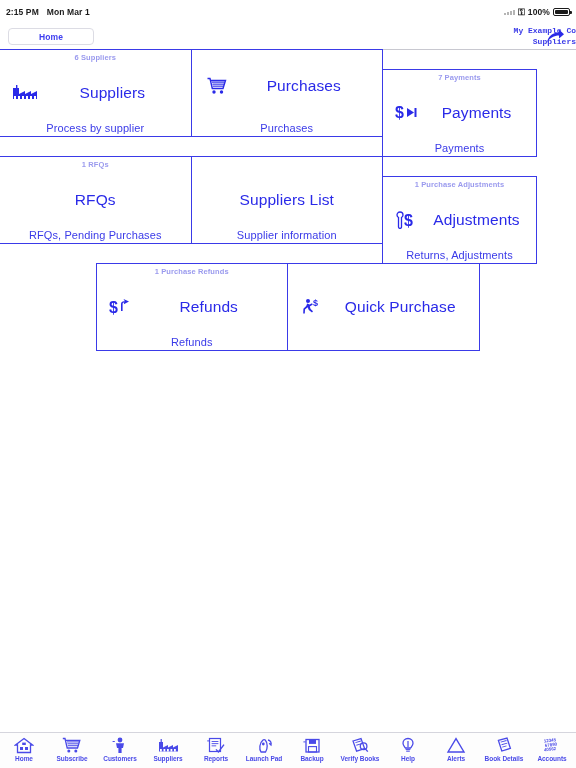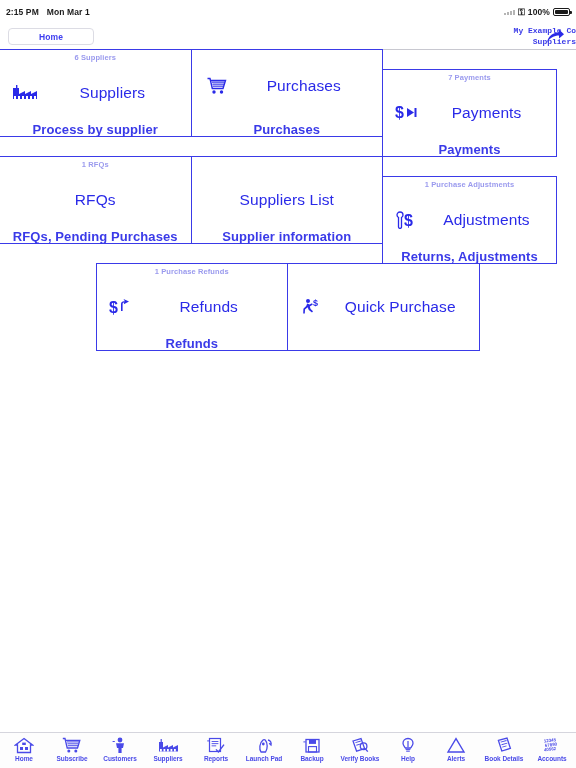--- a/index.html
+++ b/index.html
@@ -87,21 +87,21 @@
     border: 1px solid #3a3ae8;
     background: #fff;
     position: relative;
     height: 88px;
     display: flex;
     flex-direction: column;
     margin-top: -1px;
     margin-left: -1px;
   }
   .tile.w3 { width: 192.5px; }
-  .tile.w3b { width: 175px; margin-top: 19px; }
+  .tile.w3b { width: 155px; margin-top: 19px; }
 
   .tile-head {
     text-align: center;
     font-size: 7.5px;
     color: #9a9aee;
     padding-top: 3px;
     height: 13px;
     font-weight: bold;
     letter-spacing: .1px;
   }
@@ -123,23 +123,23 @@
   }
   .tile-title {
     flex: 1;
     text-align: center;
     color: #2a2ae8;
     font-size: 15.5px;
     letter-spacing: .1px;
   }
   .tile-foot {
     text-align: center;
-    font-size: 13px;
+    font-size: 11px;
     color: #3a3ae8;
-    font-weight: bold;
+    font-weight: normal;
     height: 14px;
     padding-bottom: 3px;
     letter-spacing: .1px;
   }
 
   
   .tabbar {
     position: absolute;
     left: 0; right: 0; bottom: 0;
     height: 36px;

